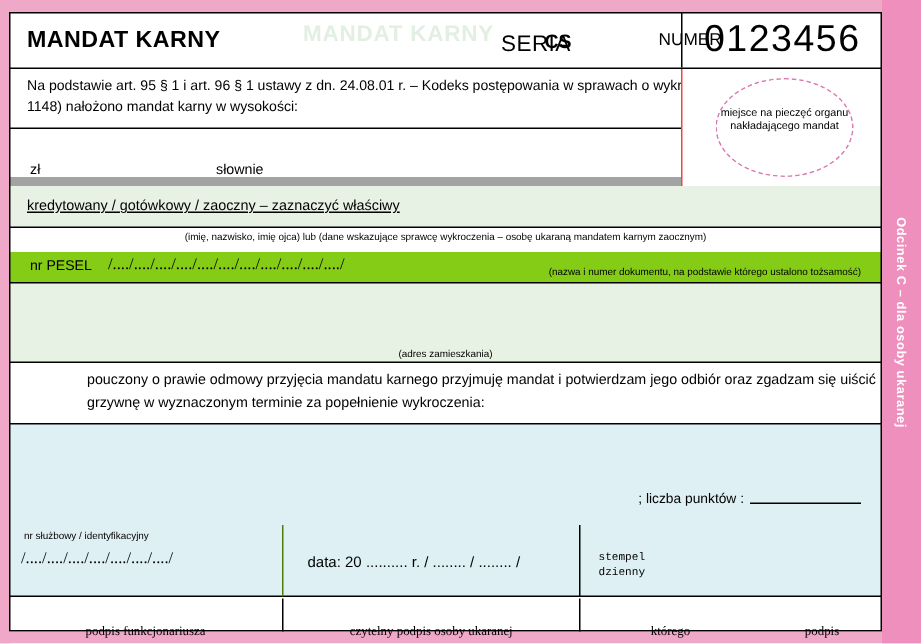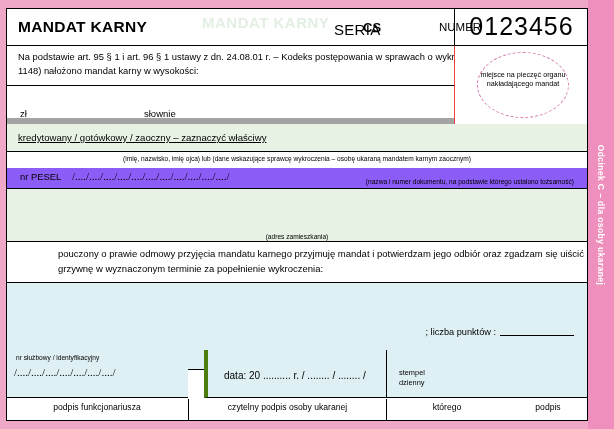--- a/index.html
+++ b/index.html
@@ -174,21 +174,21 @@
   }
   .cap-center {
     position: absolute; left: 0; top: 3px; width: 582px;
     text-align: center;
     font-size: 6.6px; color: #000;
   }
 
   
   .pesel-row {
     position: absolute; left: 0; top: 160px; width: 582px; height: 20px;
-    background: #8b5cf6;
+    background: #84cc16;
     padding-left: 44px;
   }
   .pesel-label {
     position: absolute; left: 14px; top: 3px;
     font-size: 9.4px; color: #000;
   }
   .pesel-boxes {
     position: absolute; left: 66px; top: 2px;
     font-size: 11px; color: #000;
     letter-spacing: 0px;
@@ -250,55 +250,55 @@
     position: absolute; left: 0; top: 342px; width: 582px; height: 71px;
   }
   .bcell {
     position: absolute;
     top: 0;
     height: 48px;
     background: #dff0f4;
     border-bottom: 1px solid #000;
   }
   .bcell.c1 { left: 0; width: 182px; }
-  .bcell.c2 { left: 182px; width: 198px; border-left: 4px solid #4d7c0f; margin-left: 16px; }
+  .bcell.c2 { left: 182px; width: 198px; border-left: 1px solid #4d7c0f; }
   .bcell.c3 { left: 380px; width: 202px; border-left: 1px solid #000; }
 
   .b-small {
     position: absolute; left: 10px; top: 4px;
     font-size: 6.6px; color: #000;
   }
   .b-boxes {
     position: absolute; left: 8px; top: 16px;
     font-size: 11px; color: #000;
     font-family: "Liberation Serif", serif;
   }
   .data-line {
     position: absolute; left: 16px; top: 20px;
     font-size: 10px; color: #000;
   }
   .stempel {
     position: absolute; left: 12px; top: 18px;
-    font-size: 7.4px; line-height: 9.6px; color: #000;
+    font-size: 7.4px; line-height: 9.6px; color: #000; font-family: Liberation Mono, monospace;
   }
 
   .bfoot {
     position: absolute;
     top: 49px;
     height: 22px;
     background: #ffffff;
   }
   .bfoot.f1 { left: 0; width: 182px; }
   .bfoot.f2 { left: 182px; width: 198px; border-left: 1px solid #000; }
   .bfoot.f3 { left: 380px; width: 202px; border-left: 1px solid #000; }
   .bfoot span {
-    position: absolute; top: 3px;
+    position: absolute; top: 16px;
     width: 100%;
     text-align: center;
-    font-size: 8.6px; color: #000;
+    font-size: 8.6px; color: #000; font-family: Liberation Serif, serif;
   }
   .bfoot.f3 .oplata {
     left: 0; width: 120px; text-align: center;
   }
   .bfoot.f3 .podpis {
     left: 120px; width: 82px; text-align: center;
   }
 
   
   .body-border {

